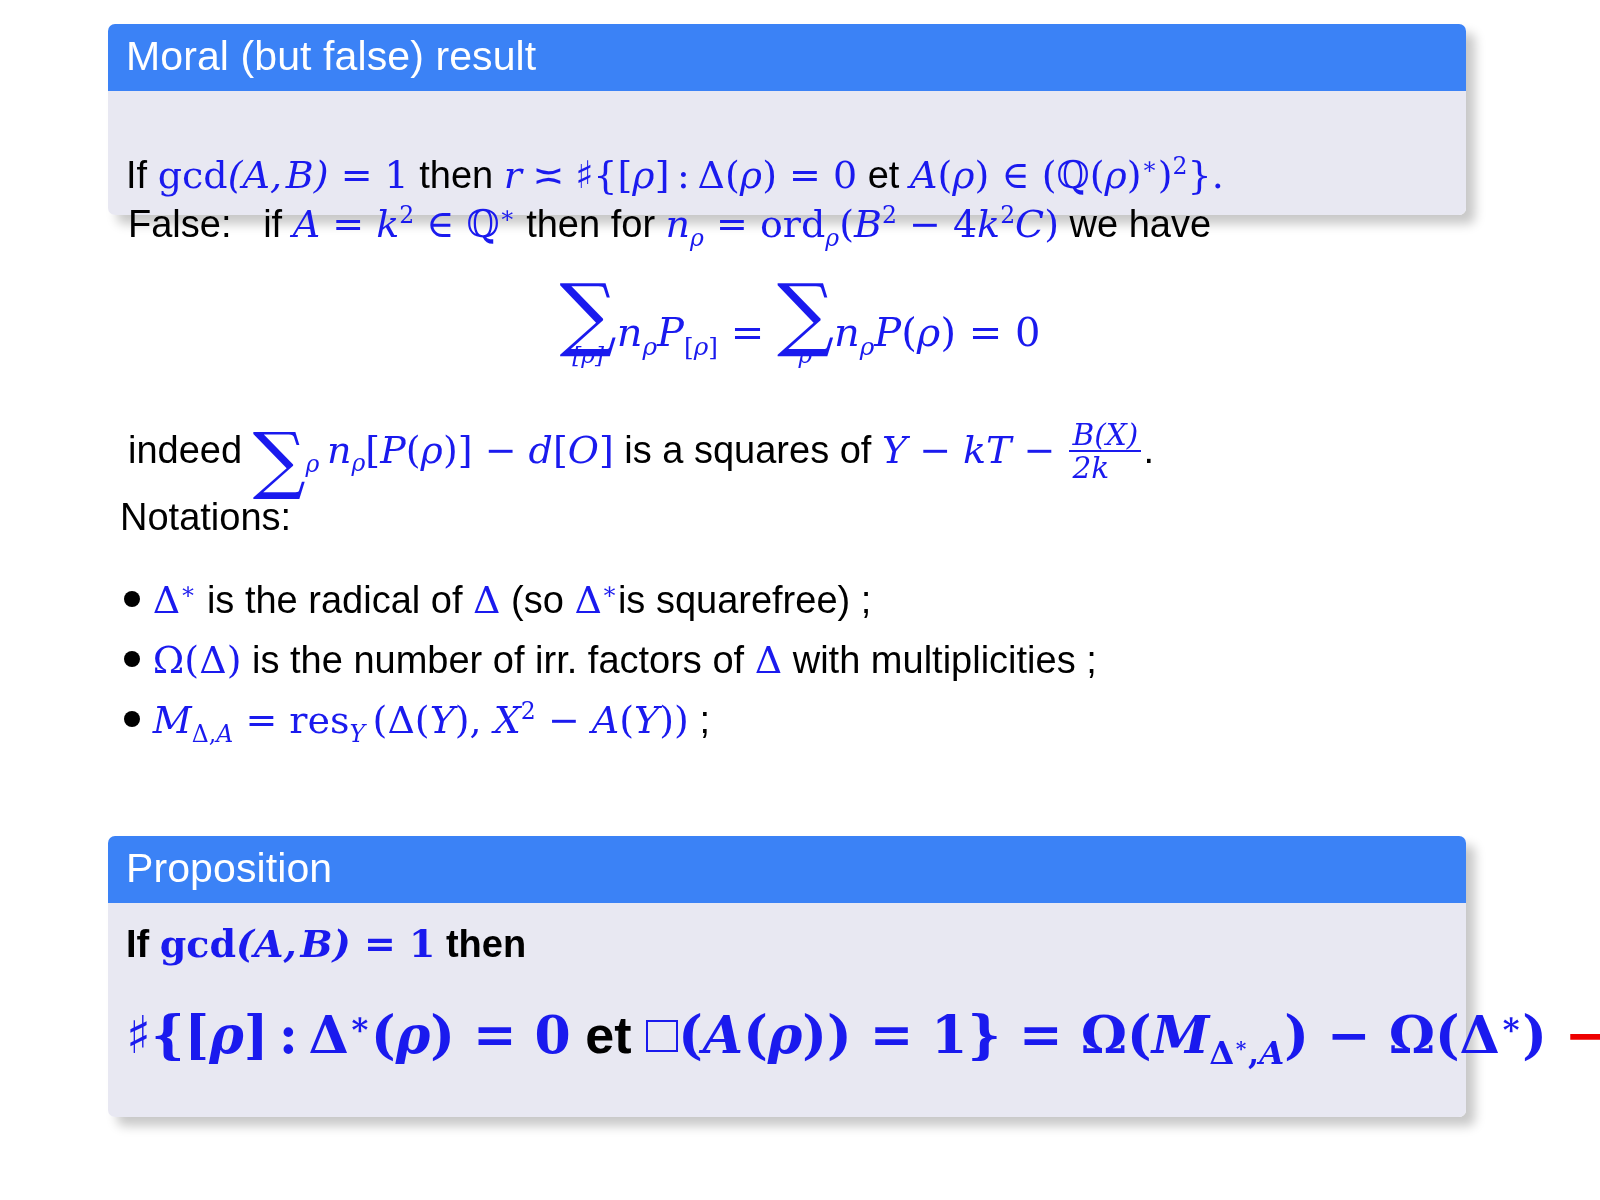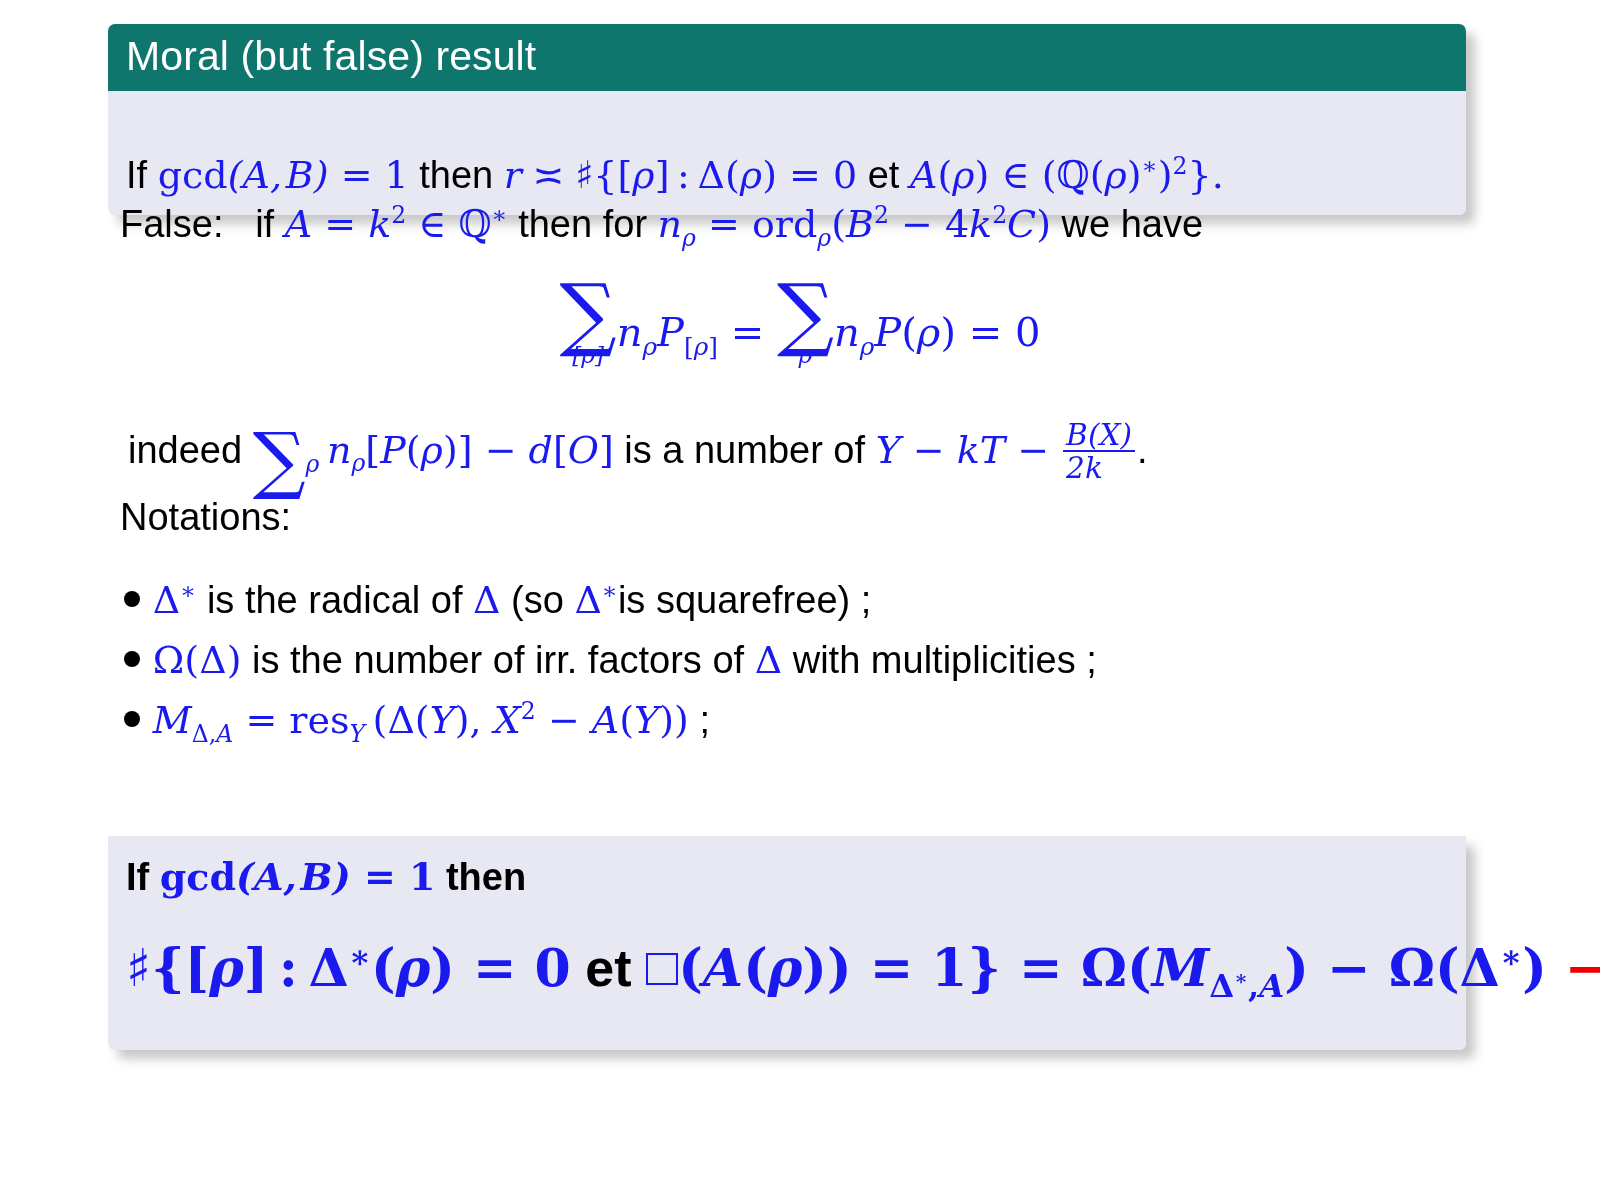--- a/index.html
+++ b/index.html
@@ -25,21 +25,21 @@
   
   .block {
     position: absolute;
     left: 108px;
     width: 1358px;
     border-radius: 7px;
     box-shadow: 9px 9px 11px rgba(0,0,0,0.22);
     overflow: visible;
   }
   .block-title {
-    background: #0f766e;
+    background: #3b82f6;
     color: #ffffff;
     font-size: 41px;
     line-height: 1.0;
     padding: 12px 18px 14px 18px;
     border-radius: 7px 7px 0 0;
     letter-spacing: 0.1px;
   }
   .block-body {
     background: #e8e8f2;
     border-radius: 0 0 7px 7px;
@@ -152,21 +152,21 @@
         <span class="blk">then</span>
         <span class="m">r</span>
         <span class="mr">≍</span>
         <span class="mr">♯{[<span class="m">ρ</span>] : </span><span class="mr">Δ(<span class="m">ρ</span>)&nbsp;=&nbsp;0</span>
         <span class="blk">et</span>
         <span class="m">A</span><span class="mr">(<span class="m">ρ</span>)&nbsp;∈&nbsp;(ℚ(<span class="m">ρ</span>)<sup class="e">∗</sup>)<sup class="e">2</sup>}.</span>
       </div>
     </div>
   </div>
 
-  <div class="line" style="left:120px; top:203px;">
+  <div class="line" style="left:128px; top:203px;">
     <span class="blk">False:</span>&nbsp;&nbsp;
     <span class="blk">if</span>
     <span class="m">A</span><span class="mr">&nbsp;=&nbsp;</span><span class="m">k</span><sup class="e mr">2</sup><span class="mr">&nbsp;∈&nbsp;ℚ<sup class="e">∗</sup></span>
     <span class="blk">then for</span>
     <span class="m">n</span><sub class="e m">ρ</sub><span class="mr">&nbsp;=&nbsp;ord</span><sub class="e m">ρ</sub><span class="mr">(</span><span class="m">B</span><sup class="e mr">2</sup><span class="mr">&nbsp;−&nbsp;4</span><span class="m">k</span><sup class="e mr">2</sup><span class="m">C</span><span class="mr">)</span>
     <span class="blk">we have</span>
   </div>
 
   <div class="display-eq" style="top:280px;">
     <span class="sumstack mr">
@@ -174,21 +174,21 @@
       <span class="lim m">[ρ]</span>
     </span><span class="m">n</span><sub class="e m">ρ</sub><span class="m">P</span><sub class="e mr">[<span class="m">ρ</span>]</sub><span class="mr">&nbsp;=&nbsp;</span><span class="sumstack mr">
       <span class="op">∑</span>
       <span class="lim m">ρ</span>
     </span><span class="m">n</span><sub class="e m">ρ</sub><span class="m">P</span><span class="mr">(<span class="m">ρ</span>)</span><span class="mr">&nbsp;=&nbsp;0</span>
   </div>
 
   <div class="line" style="left:128px; top:418px;">
     <span class="blk">indeed</span>
     <span class="mr"><span class="bigop">∑</span><sub class="e m">ρ</sub></span><span class="m"> n</span><sub class="e m">ρ</sub><span class="mr">[</span><span class="m">P</span><span class="mr">(<span class="m">ρ</span>)]&nbsp;−&nbsp;</span><span class="m">d</span><span class="mr">[<span class="m">O</span>]</span>
-    <span class="blk">is a number of</span>
+    <span class="blk">is a squares of</span>
     <span class="m">Y</span><span class="mr">&nbsp;−&nbsp;</span><span class="m">kT</span><span class="mr">&nbsp;−&nbsp;</span><span class="frac mr"><span class="num m">B(X)</span><span class="den m">2k</span></span><span class="blk">.</span>
   </div>
 
   <div class="line" style="left:120px; top:496px;">Notations:</div>
 
   <div class="bullet-row" style="top:638px;">
     <span class="bullet-dot"></span><span class="mr">Ω(Δ)</span>
     <span class="blk">is the number of irr. factors of</span>
     <span class="mr">Δ</span>
     <span class="blk">with multiplicities&nbsp;;</span>
@@ -202,20 +202,21 @@
     <span class="mr">Δ<sup class="e">∗</sup></span><span class="blk">is squarefree)&nbsp;;</span>
   </div>
 
   <div class="bullet-row" style="top:698px;">
     <span class="bullet-dot"></span><span class="m">M</span><sub class="e mr">Δ,<span class="m">A</span></sub><span class="mr">&nbsp;=&nbsp;res<sub class="e m">Y</sub> (Δ(<span class="m">Y</span>),&nbsp;<span class="m">X</span><sup class="e">2</sup>&nbsp;−&nbsp;<span class="m">A</span>(<span class="m">Y</span>))</span>
     <span class="blk">;</span>
   </div>
 
 
   <div class="block" style="top:836px;">
+    <div class="block-title">Proposition</div>
     <div class="block-body" style="padding-bottom:22px;font-weight:bold;">
 
       <div style="font-size:38px; white-space:nowrap; padding-top:4px;">
         <span class="blk">If</span>
         <span class="mr">gcd</span><span class="m">(<span>A</span>, <span>B</span>)</span><span class="mr">&nbsp;=&nbsp;1</span>
         <span class="blk">then</span>
       </div>
 
       <div style="font-size:52px; white-space:nowrap; text-align:center; padding:38px 0 30px 0;">
         <span class="mr">♯{[<span class="m">ρ</span>] : Δ<sup class="e">∗</sup>(<span class="m">ρ</span>)&nbsp;=&nbsp;0</span>

